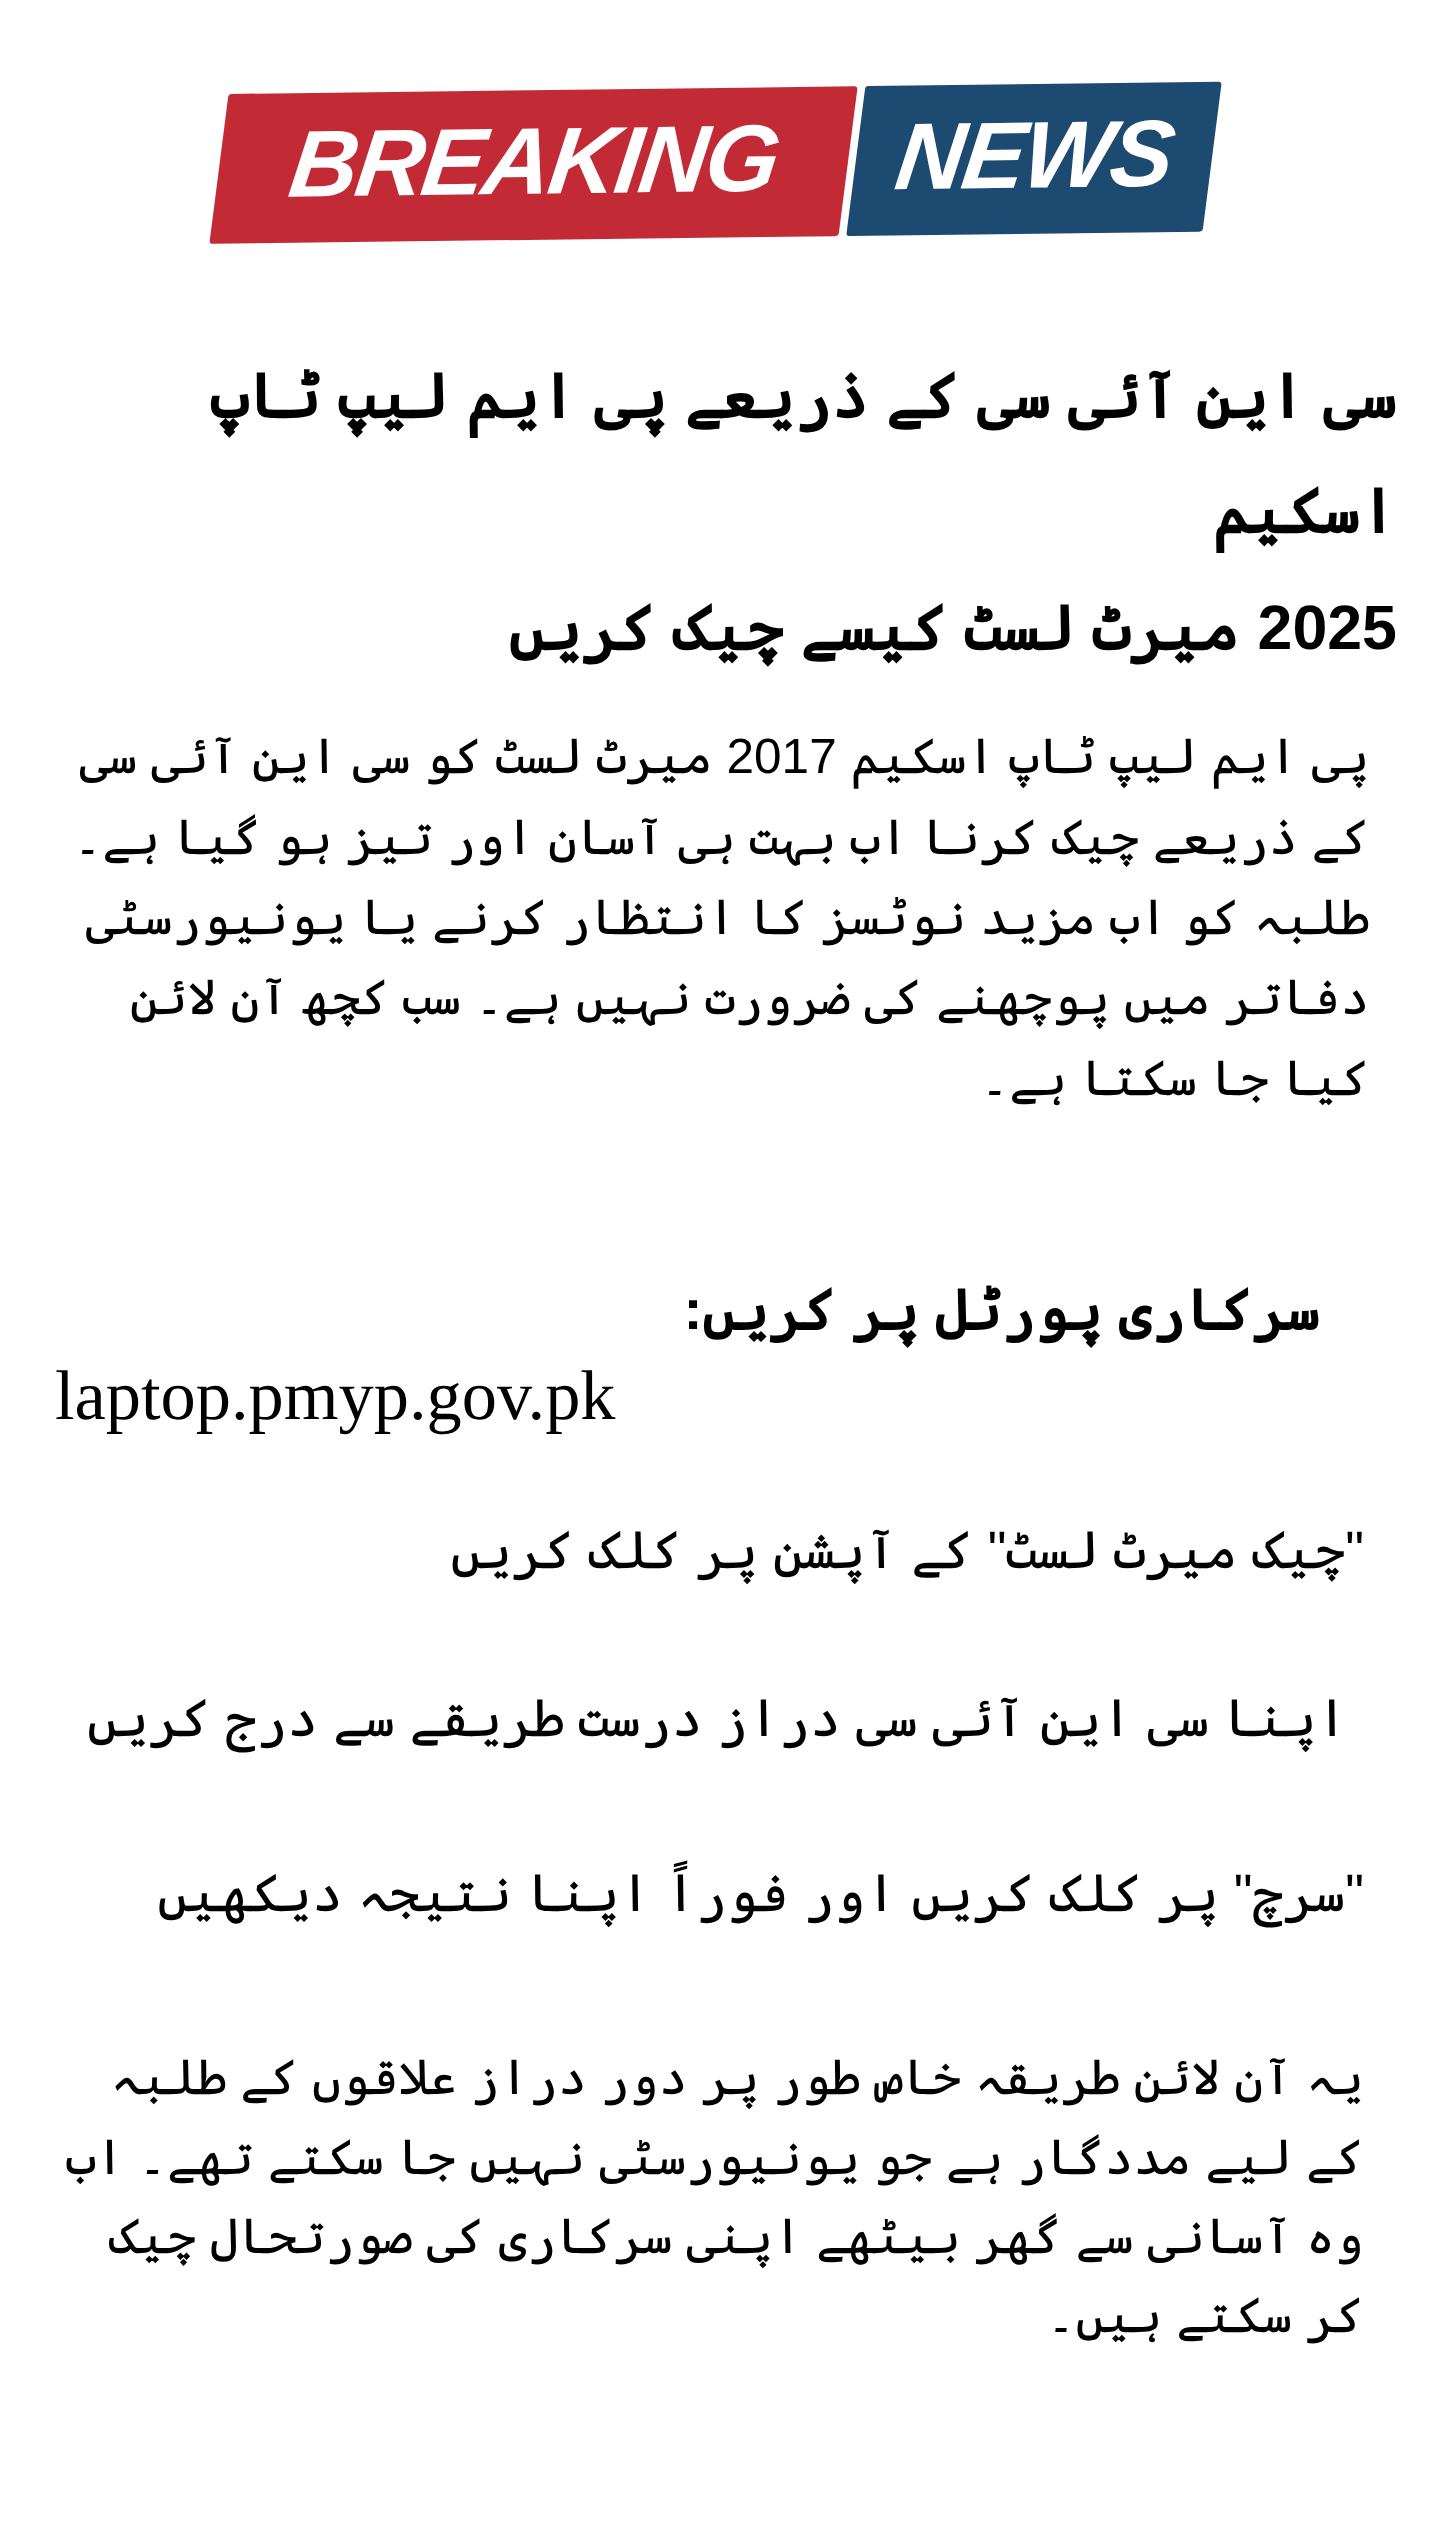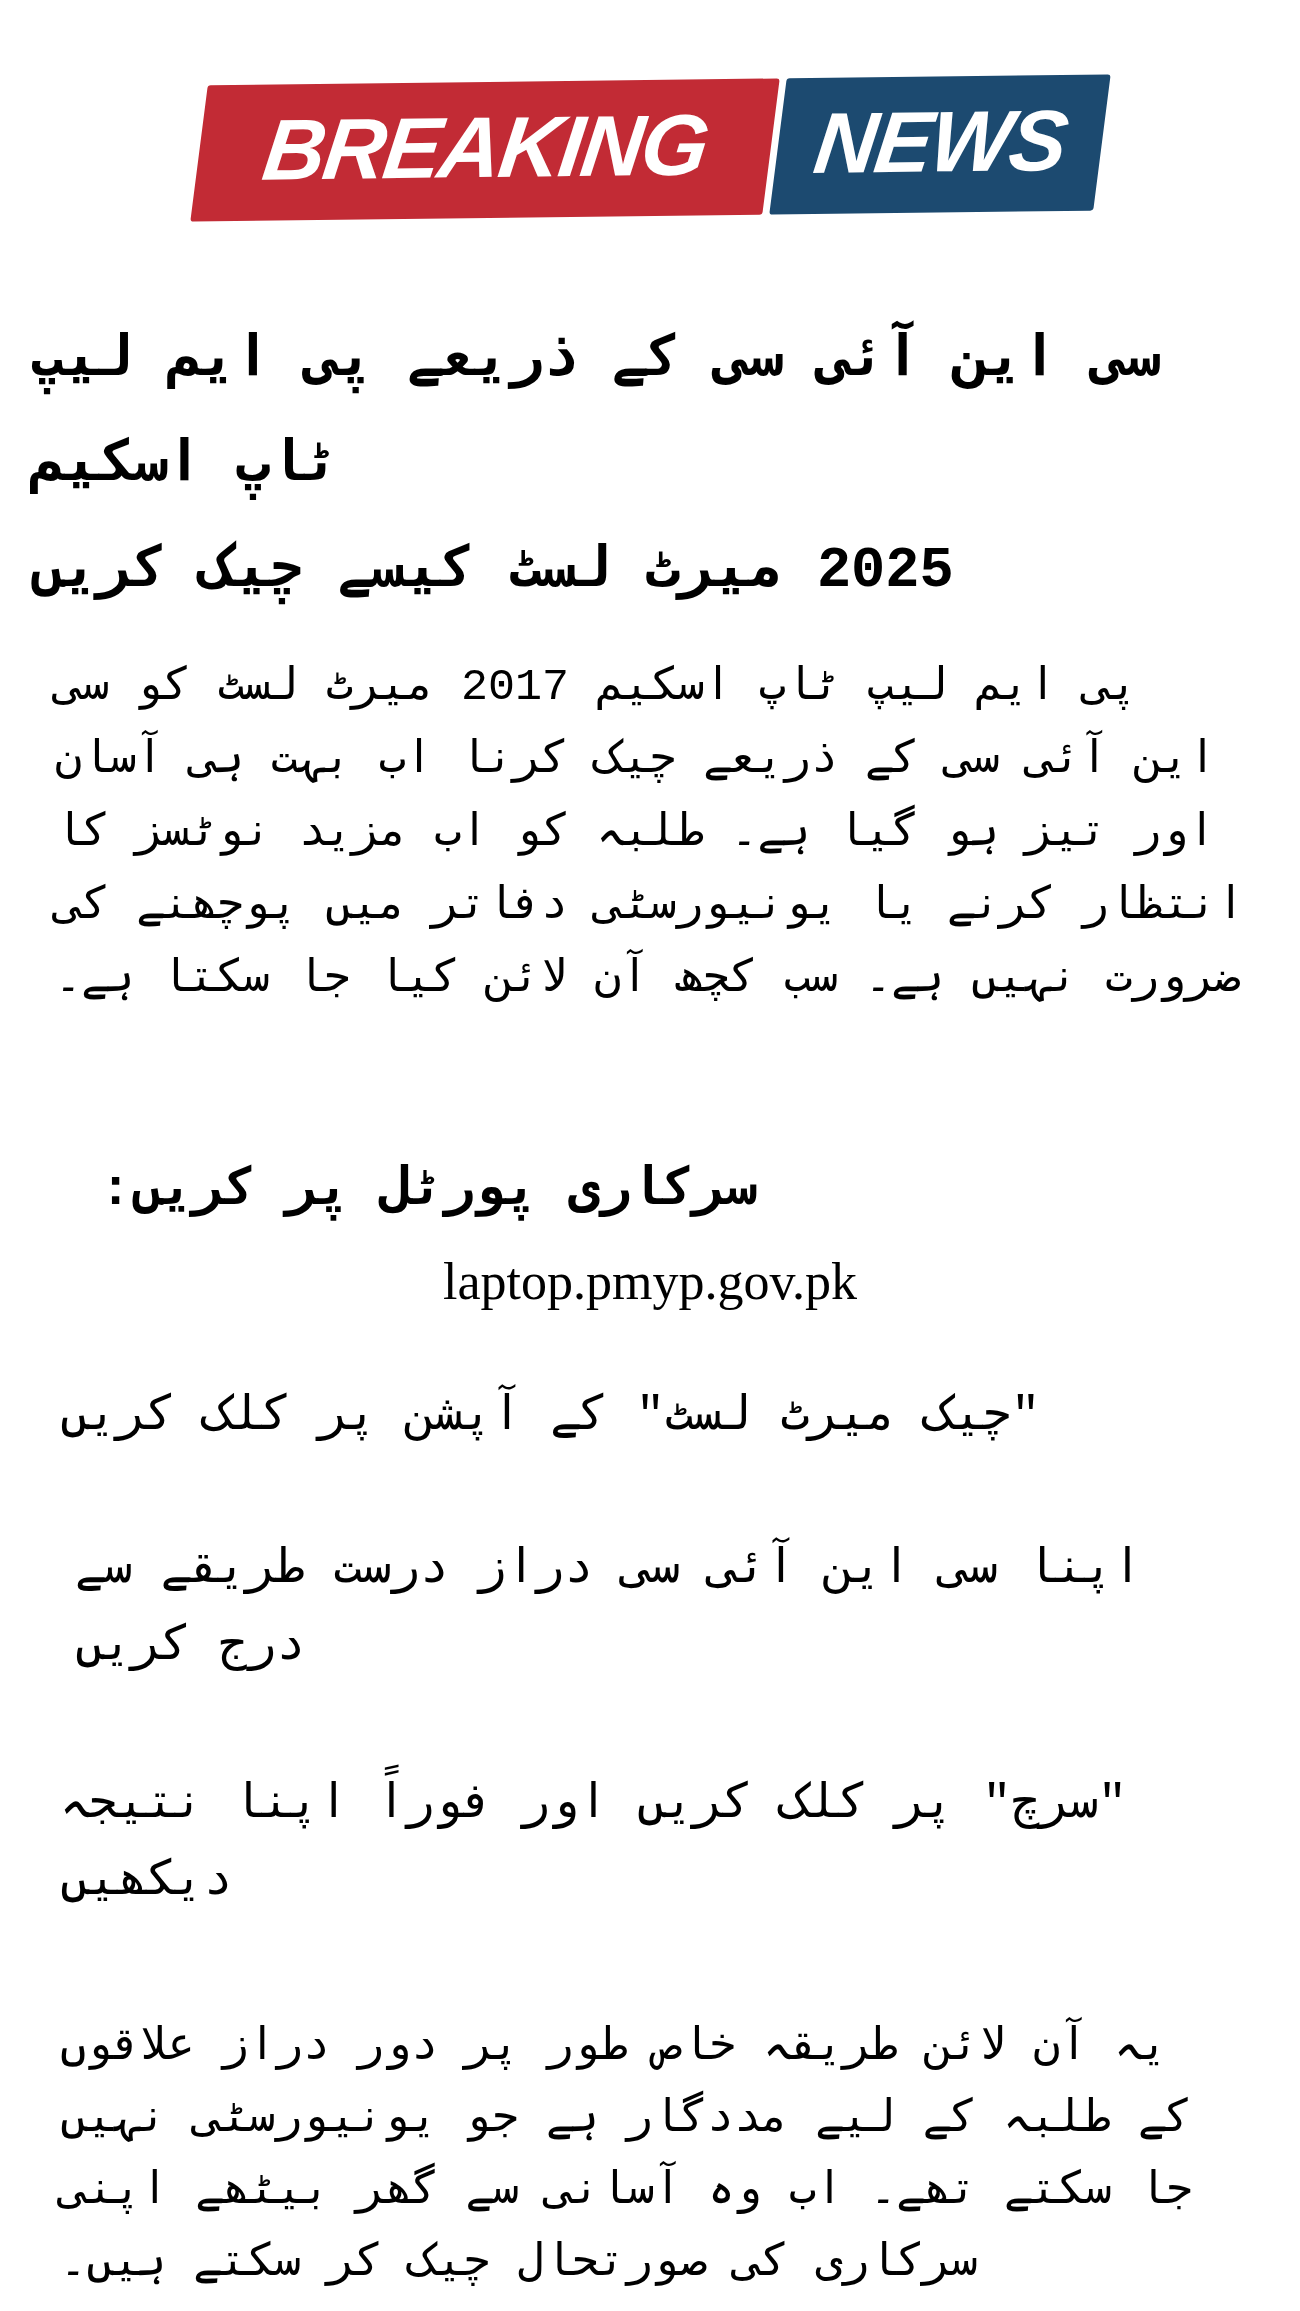--- a/index.html
+++ b/index.html
@@ -44,22 +44,22 @@
     letter-spacing: -2px;
     color: #ffffff;
     line-height: 1;
     padding-bottom: 6px;
     white-space: nowrap;
   }
 
   
   .urdu {
     direction: rtl;
-    text-align: left;
-    font-family: Liberation Mono, monospace;
+    text-align: right;
+    font-family: Liberation Sans, sans-serif;
     color: #000000;
   }
   .heading {
     margin: 92px auto 0 auto;
     width: 1240px;
     font-size: 57px;
     font-weight: bold;
     line-height: 1.85;
   }
   .intro {
@@ -69,26 +69,26 @@
     line-height: 1.62;
   }
   .portal-label {
     margin: 135px auto 0 auto;
     width: 1100px;
     font-size: 52px;
     font-weight: bold;
     line-height: 1.5;
   }
   .portal-url {
-    margin: 23px auto 0 auto;
+    margin: 4px auto 0 auto;
     width: 1200px;
-    text-align: center;
+    text-align: left;
     direction: ltr;
     font-family: "Liberation Serif", serif;
-    font-size: 52px;
+    font-size: 64px;
     line-height: 1.1;
     color: #000000;
   }
   .step { 
     margin-left: auto; margin-right: auto;
     width: 1180px;
     font-size: 48px;
     line-height: 1.6;
   }
   .step-1 { margin-top: 68px; }

